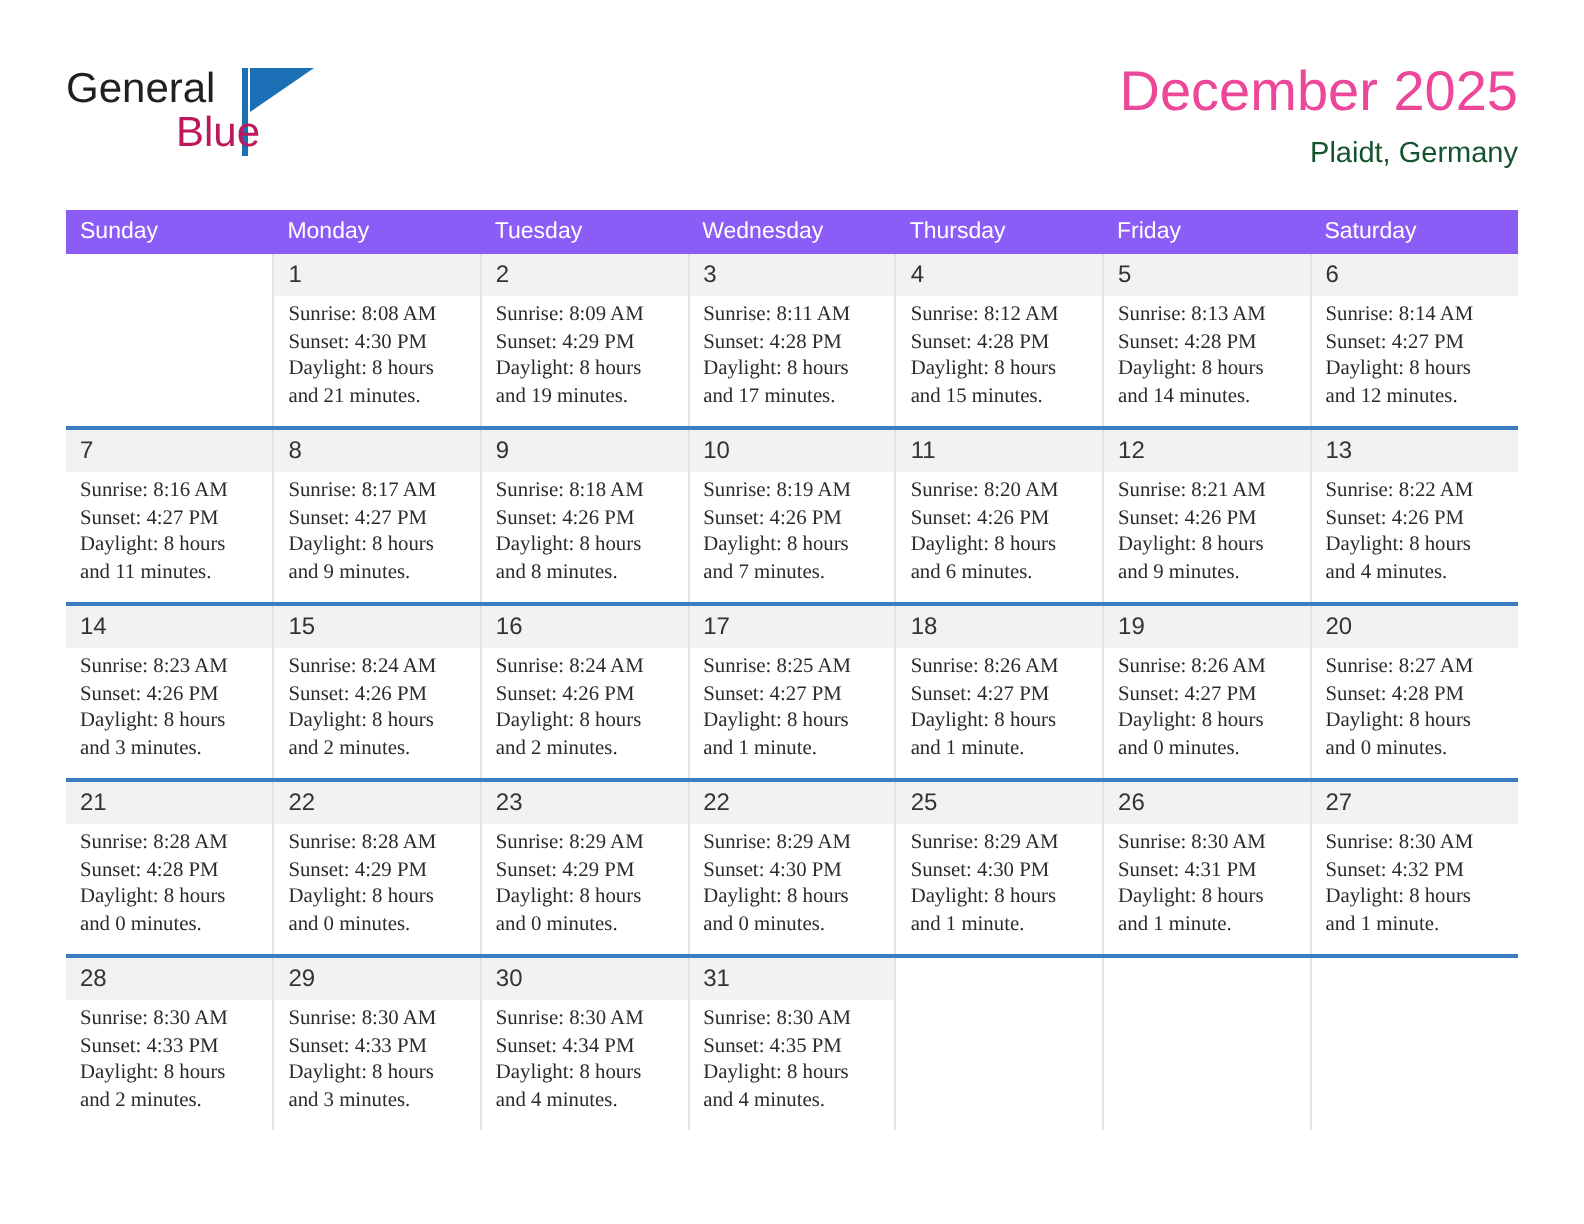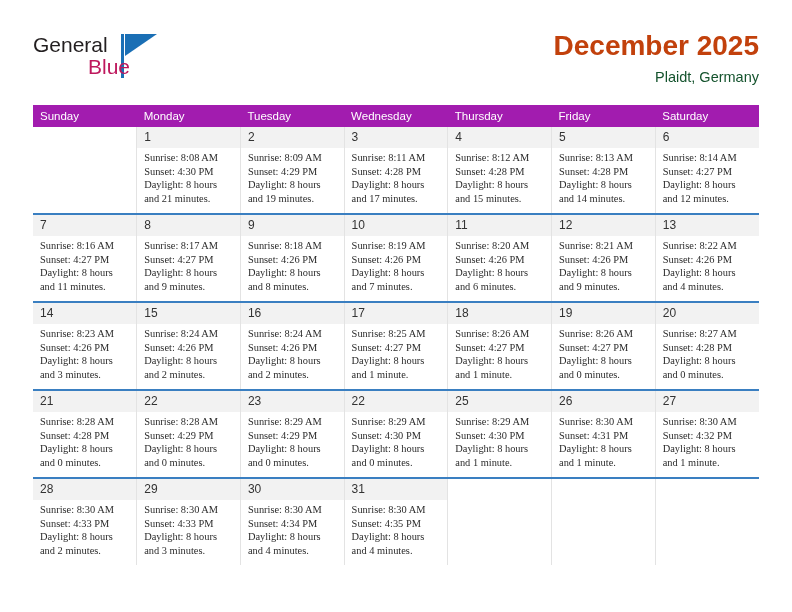--- a/index.html
+++ b/index.html
@@ -71,22 +71,22 @@
     background: #1a6fb5;
   }
   .title-block {
     position: absolute;
     right: 0;
     top: 0;
     text-align: right;
   }
   .cal-title {
     font-size: 28px;
-    font-weight: bold;
-    color: #c2410c;
+    font-weight: normal;
+    color: #ec4899;
     line-height: 36px;
     white-space: nowrap;
   }
   .cal-subtitle {
     font-size: 14.5px;
     color: #14532d;
     line-height: 22px;
     margin-top: 2px;
     white-space: nowrap;
   }
@@ -96,21 +96,21 @@
     position: absolute;
     left: 33px;
     top: 105px;
     width: 726px;
     border-collapse: collapse;
     table-layout: fixed;
   }
   .calendar col { width: 103.71px; }
 
   thead th {
-    background: #a21caf;
+    background: #8b5cf6;
     color: #ffffff;
     font-size: 11.5px;
     font-weight: normal;
     text-align: left;
     padding: 5px 0 5px 7px;
     height: 12px;
     border: none;
   }
 
   tbody tr.week-sep td {

